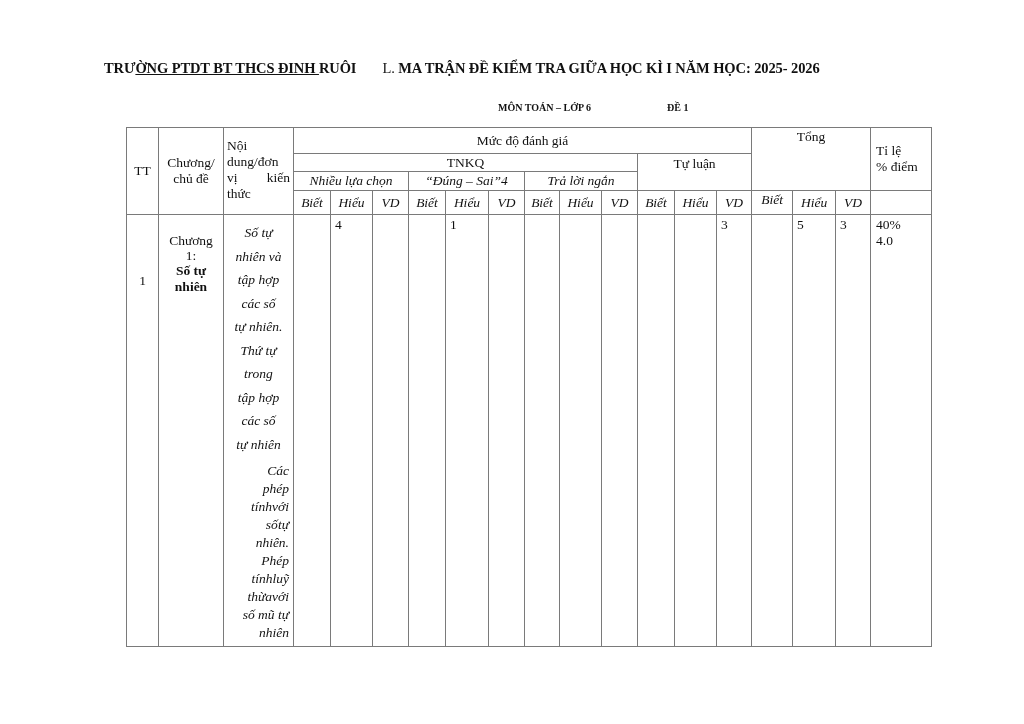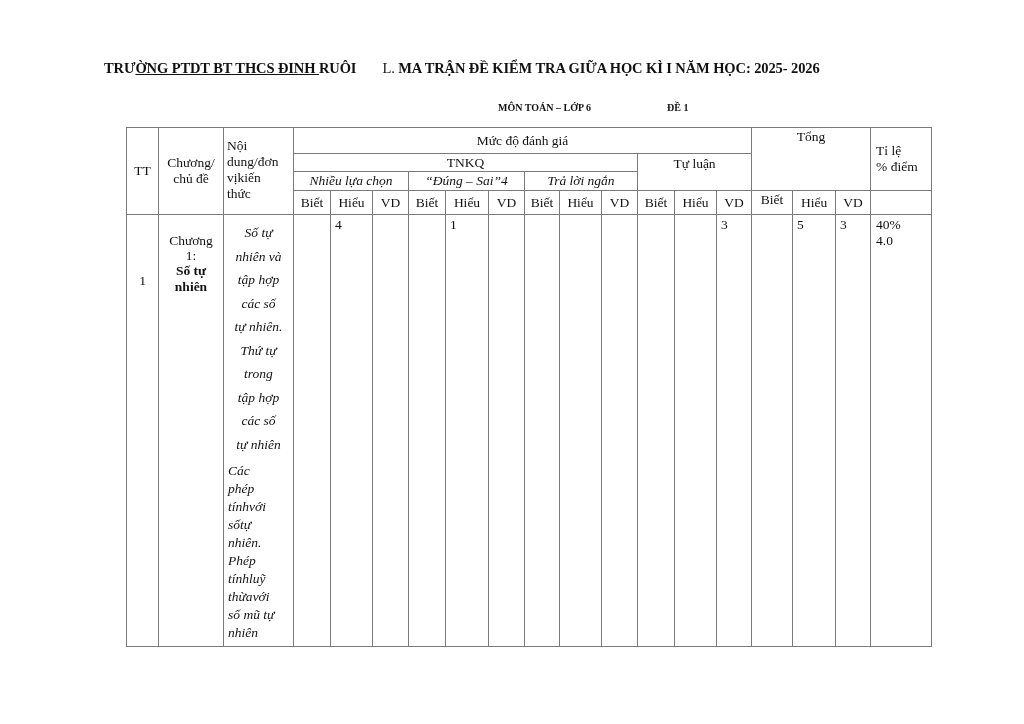--- a/index.html
+++ b/index.html
@@ -50,35 +50,36 @@
       border: 1px solid #7a7a7a;
       padding: 0 3px;
       vertical-align: middle;
       text-align: center;
       line-height: 16px;
       overflow: hidden;
     }
     .h-r1 { height: 26px; }
     .h-r2 { height: 18px; }
     .h-r3 { height: 19px; }
-    .h-r4 { height: 24px; }
+    .h-r4 { height: 24px; font-style: italic; }
     .body-row { height: 432px; }
 
     .ital { font-style: italic; }
     .top { vertical-align: top !important; }
     .tl { text-align: left !important; vertical-align: top !important; padding-top: 2px !important; padding-left: 4px !important; }
 
     .noi-dung-head {
       text-align: left !important;
       vertical-align: top !important;
       padding-top: 10px !important;
       line-height: 17px;
     }
     .noi-dung-head .justify-line {
       display: flex;
+      justify-content: space-between;
     }
     .tong-head {
       vertical-align: top !important;
       padding-top: 1px !important;
     }
     .tile-head {
       text-align: left !important;
       line-height: 17px;
       padding-left: 5px !important;
     }
@@ -101,21 +102,21 @@
       text-align: center;
       line-height: 23.5px;
     }
     .content-block2 {
       text-align: justify;
       line-height: 18px;
       margin-top: 6px;
     }
     .content-block2 .jl {
       display: flex;
-      justify-content: flex-start;
+      justify-content: flex-end;
     }
     .ratio-cell {
       vertical-align: top !important;
       text-align: left !important;
       padding: 2px 5px !important;
       line-height: 17px;
       margin-top: 15px;
     }
   </style>
 </head>

